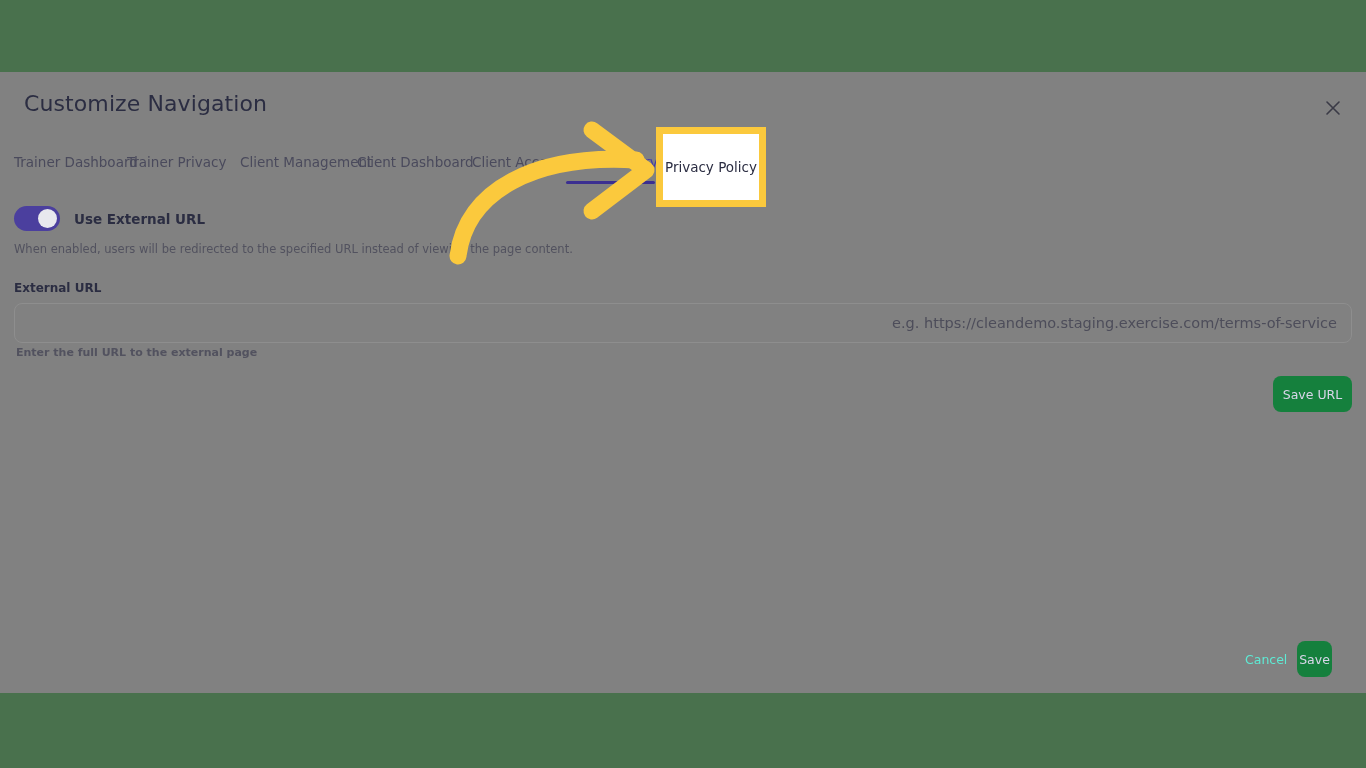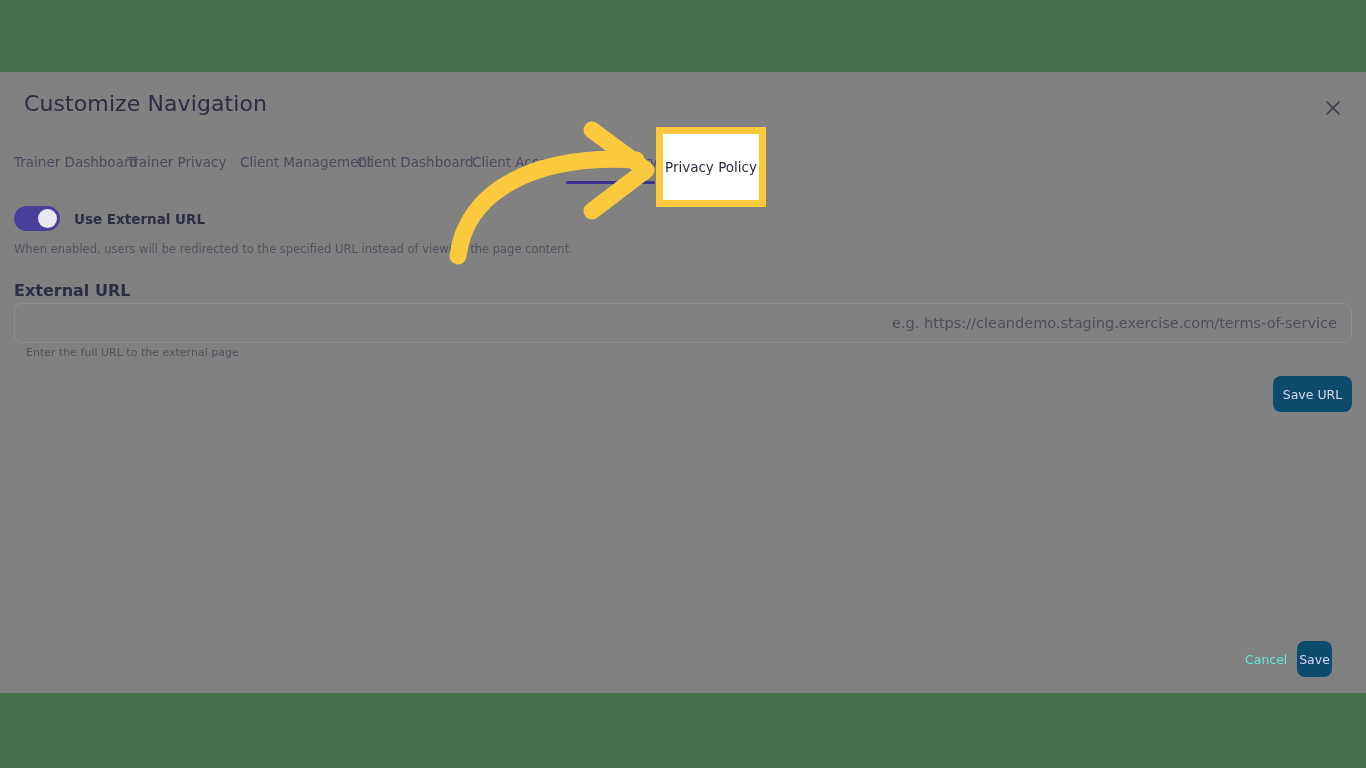--- a/index.html
+++ b/index.html
@@ -119,21 +119,21 @@
     font-size: 11.5px;
     color: #52525f;
     white-space: nowrap;
   }
 
   
   .field-label {
     position: absolute;
     left: 14px;
     top: 281px;
-    font-size: 16px;
+    font-size: 12px;
     font-weight: 700;
     color: #2b2d42;
     white-space: nowrap;
   }
   .url-input {
     position: absolute;
     left: 14px;
     top: 303px;
     width: 1338px;
     height: 40px;
@@ -147,31 +147,32 @@
     color: #3f3f4c;
     outline: none;
     text-align: right;
   }
   .url-input::placeholder {
     color: #4d4d5a;
     opacity: 1;
   }
   .field-hint {
     position: absolute;
-    left: 26px;
+    left: 16px;
     top: 346px;
     font-size: 11px;
     color: #52525f;
     white-space: nowrap;
+    font-weight: bold;
   }
 
   
   .btn-primary {
     position: absolute;
-    background: #0c4a6e;
+    background: #15803d;
     color: #d9d6ea;
     border: none;
     border-radius: 8px;
     font-family: "DejaVu Sans", "Liberation Sans", sans-serif;
     font-size: 12.5px;
     cursor: pointer;
     padding: 0;
   }
   .save-url-btn {
     left: 1273px;

